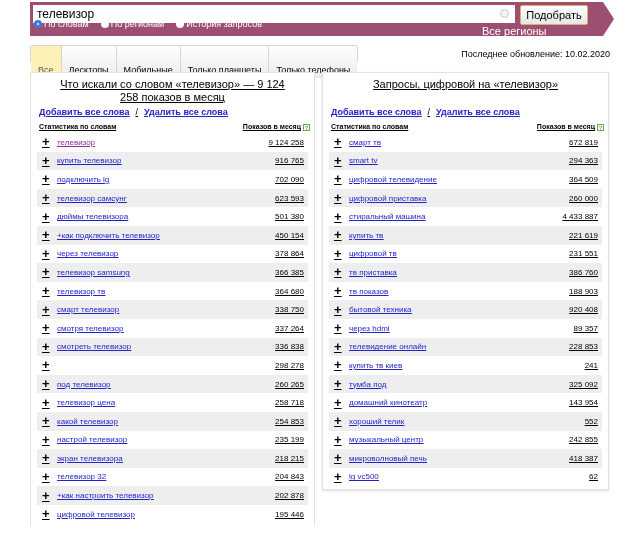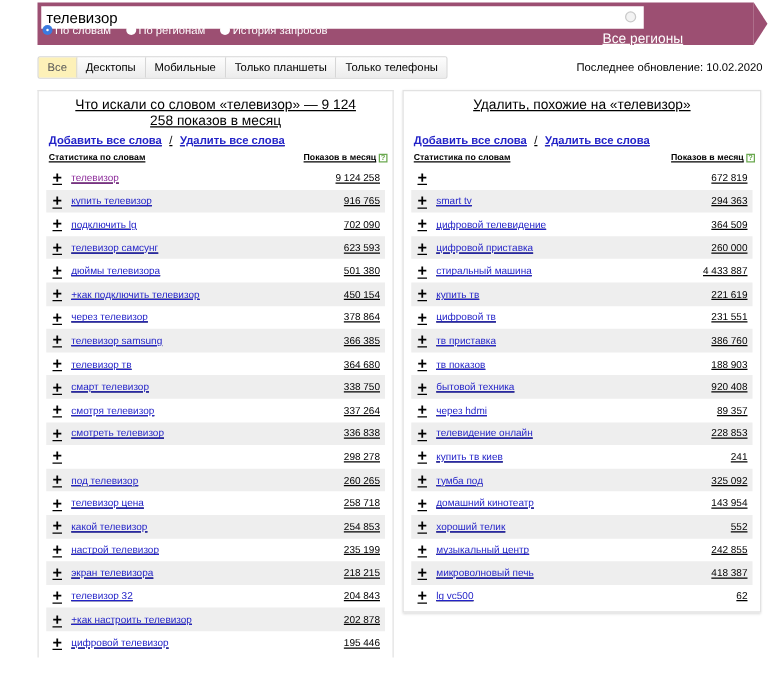--- a/index.html
+++ b/index.html
@@ -51,21 +51,21 @@
     position: absolute; left: 452px; top: 23px; font-size: 11px; color: #fff;
     text-decoration: underline; cursor: pointer;
   }
 
   
   .device-tabs {
     position: absolute; left: 30px; top: 45px; height: 18px; display: flex;
     border: 1px solid #d6d6d6; border-radius: 2px;
   }
   .device-tab {
-    font-size: 9px; padding: 0 7px; line-height: 16px; background: linear-gradient(#fdfdfd, #ececec);
+    font-size: 9px; padding: 16px 7px; line-height: 16px; background: linear-gradient(#fdfdfd, #ececec);
     border-right: 1px solid #d6d6d6; cursor: pointer; color: #000;
   }
   .device-tab:last-child { border-right: none; }
   .device-tab.active { background: #fdf1b8; color: #555; }
   .last-update {
     position: absolute; right: 10px; top: 49px; font-size: 9px; color: #000; text-align: right;
   }
 
   
   .panel {
@@ -101,20 +101,21 @@
   .kw { flex: 1; font-size: 8px; color: #2323c8; text-decoration: underline; cursor: pointer; }
   .kw.visited { color: #8d2c9b; }
   .cnt { font-size: 8px; color: #000; }
 </style>
 </head>
 <body>
 
 <div class="search-bar">
   <input class="search-input" type="text" value="телевизор" style="">
   <span class="clear-icon"></span>
+  <button class="submit-button">Подобрать</button>
   <div class="radio-row">
     <label class="radio">
       <span class="radio-dot checked"></span>
       <span>По словам</span>
     </label>
     <label class="radio">
       <span class="radio-dot"></span>
       <span>По регионам</span>
     </label>
     <label class="radio">
@@ -245,31 +246,32 @@
       </div>
       <div class="row">
         <span class="plus">+</span>
         <span class="kw">цифровой телевизор</span>
         <span class="cnt">195 446</span>
       </div>
     </div>
 </div>
 
 <div class="panel right">
-  <div class="panel-title">Удалить, похожие на «телевизор»</div>
+  <div class="panel-title">Запросы, цифровой на «телевизор»</div>
   <div class="actions">
     <span class="action-link">Добавить все слова</span><span class="sep">/</span><span class="action-link">Удалить все слова</span>
   </div>
   <div class="col-head">
     <span>Статистика по словам</span>
     <span><span>Показов в месяц</span><span class="help-icon">?</span></span>
   </div>
   <div class="rows" id="right-rows">
       <div class="row">
         <span class="plus">+</span>
+        <span class="kw">смарт тв</span>
         <span class="cnt">672 819</span>
       </div>
       <div class="row">
         <span class="plus">+</span>
         <span class="kw">smart tv</span>
         <span class="cnt">294 363</span>
       </div>
       <div class="row">
         <span class="plus">+</span>
         <span class="kw">цифровой телевидение</span>

